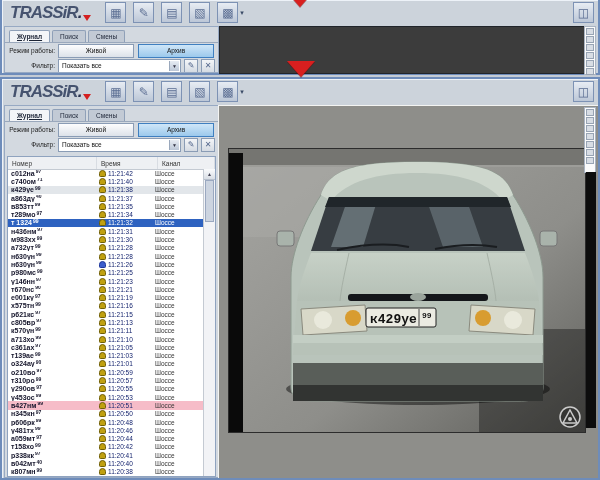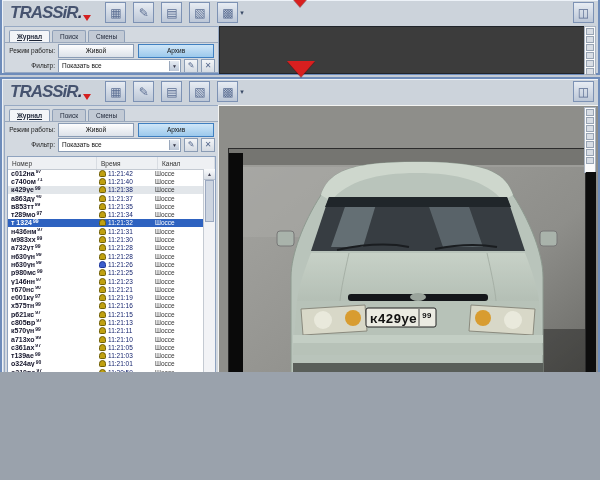--- a/index.html
+++ b/index.html
@@ -1,16 +1,16 @@
 <!DOCTYPE html>
 <html><head>
 <meta charset="utf-8">
 <style>
   html,body{margin:0;padding:0;background:#9aa2ac;}
-  .screen{position:relative;width:600px;height:372px;overflow:hidden;
+  .screen{position:relative;width:600px;height:480px;overflow:hidden;
     font-family:"Liberation Sans",sans-serif;background:#c4cbd4;}
   .window{position:absolute;left:0;width:596px;background:#ccd3db;
     border:2px solid #6e8cba;box-shadow:inset 1px 1px 0 #edf2f8;}
   .win-top{top:0;height:73px;border-top:none;}
   .win-main{top:77px;height:399px;}
   
   .toolbar{position:relative;height:25px;display:flex;align-items:center;padding-left:8px;}
   .logo{font-size:17px;font-weight:bold;font-style:italic;color:#46536f;
     letter-spacing:-1px;position:relative;padding-right:10px;}
   .logo .dot{color:#2a3350;}

